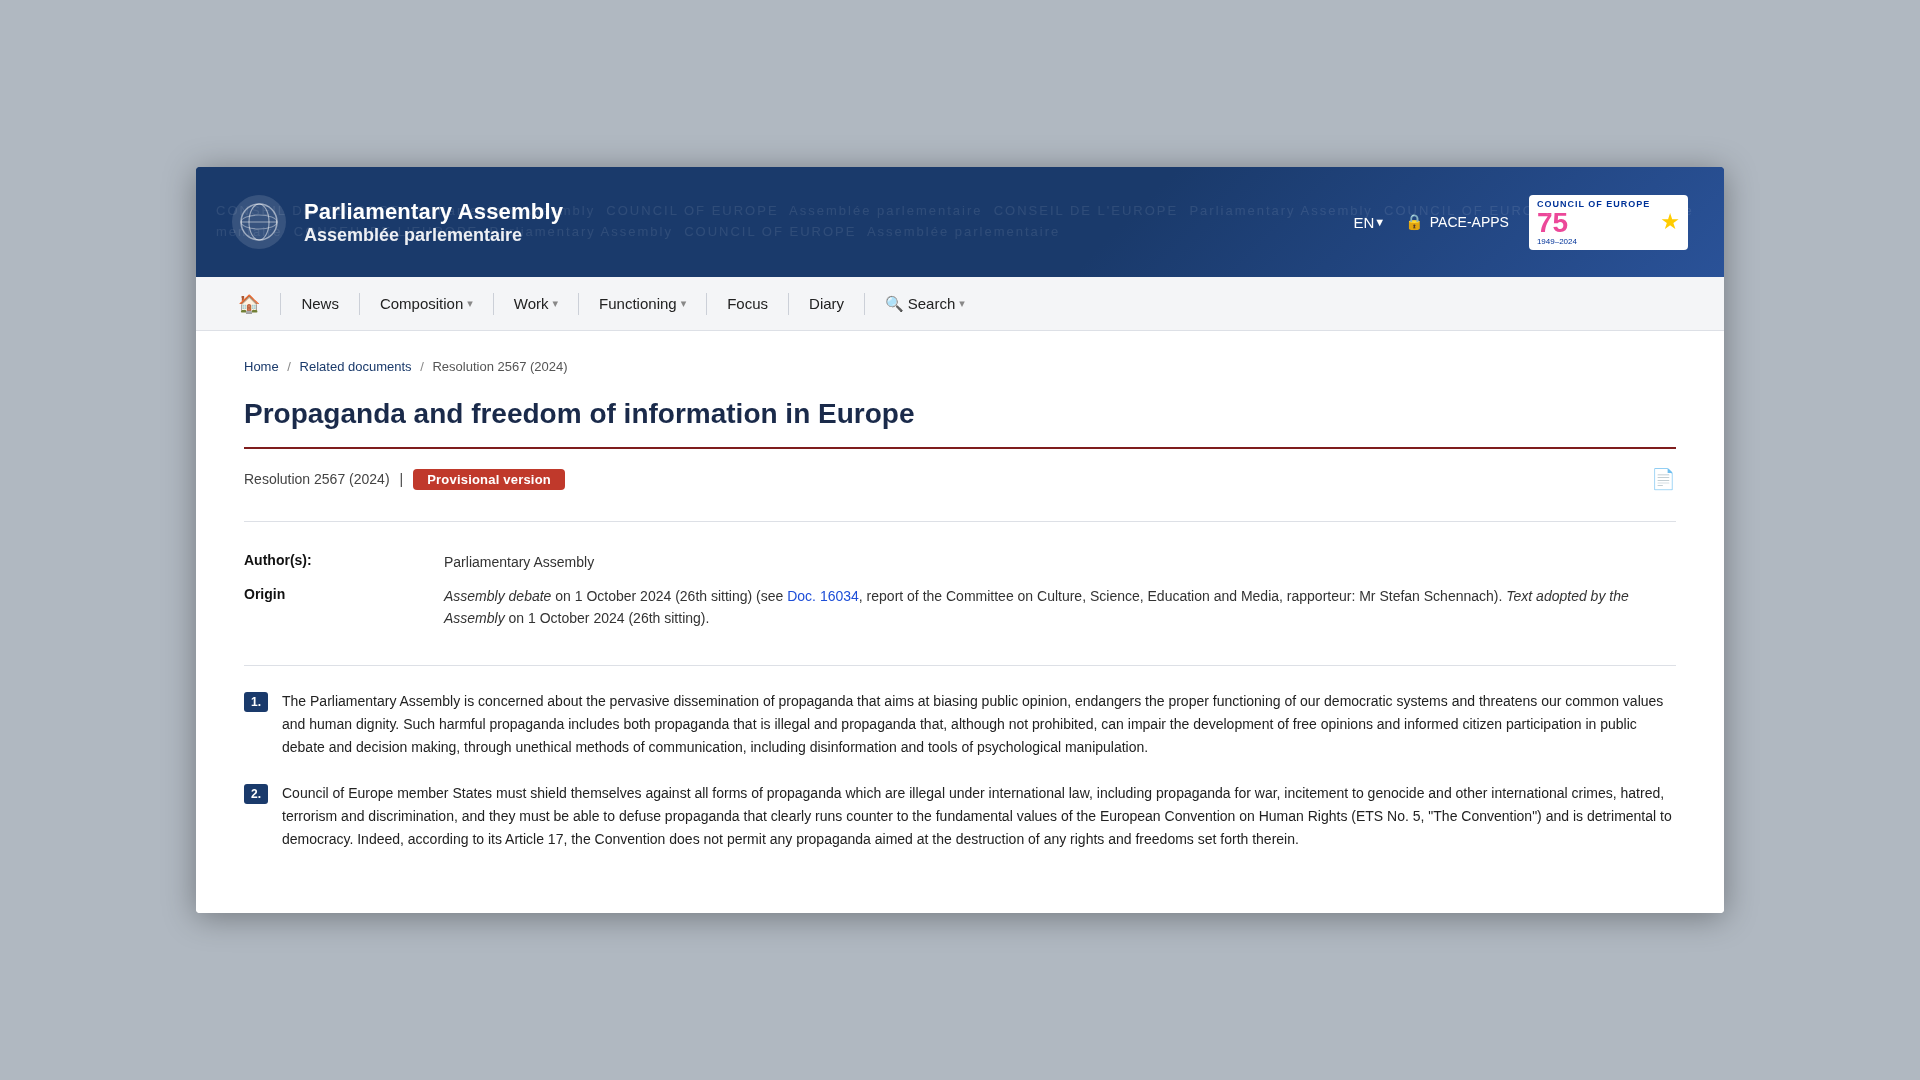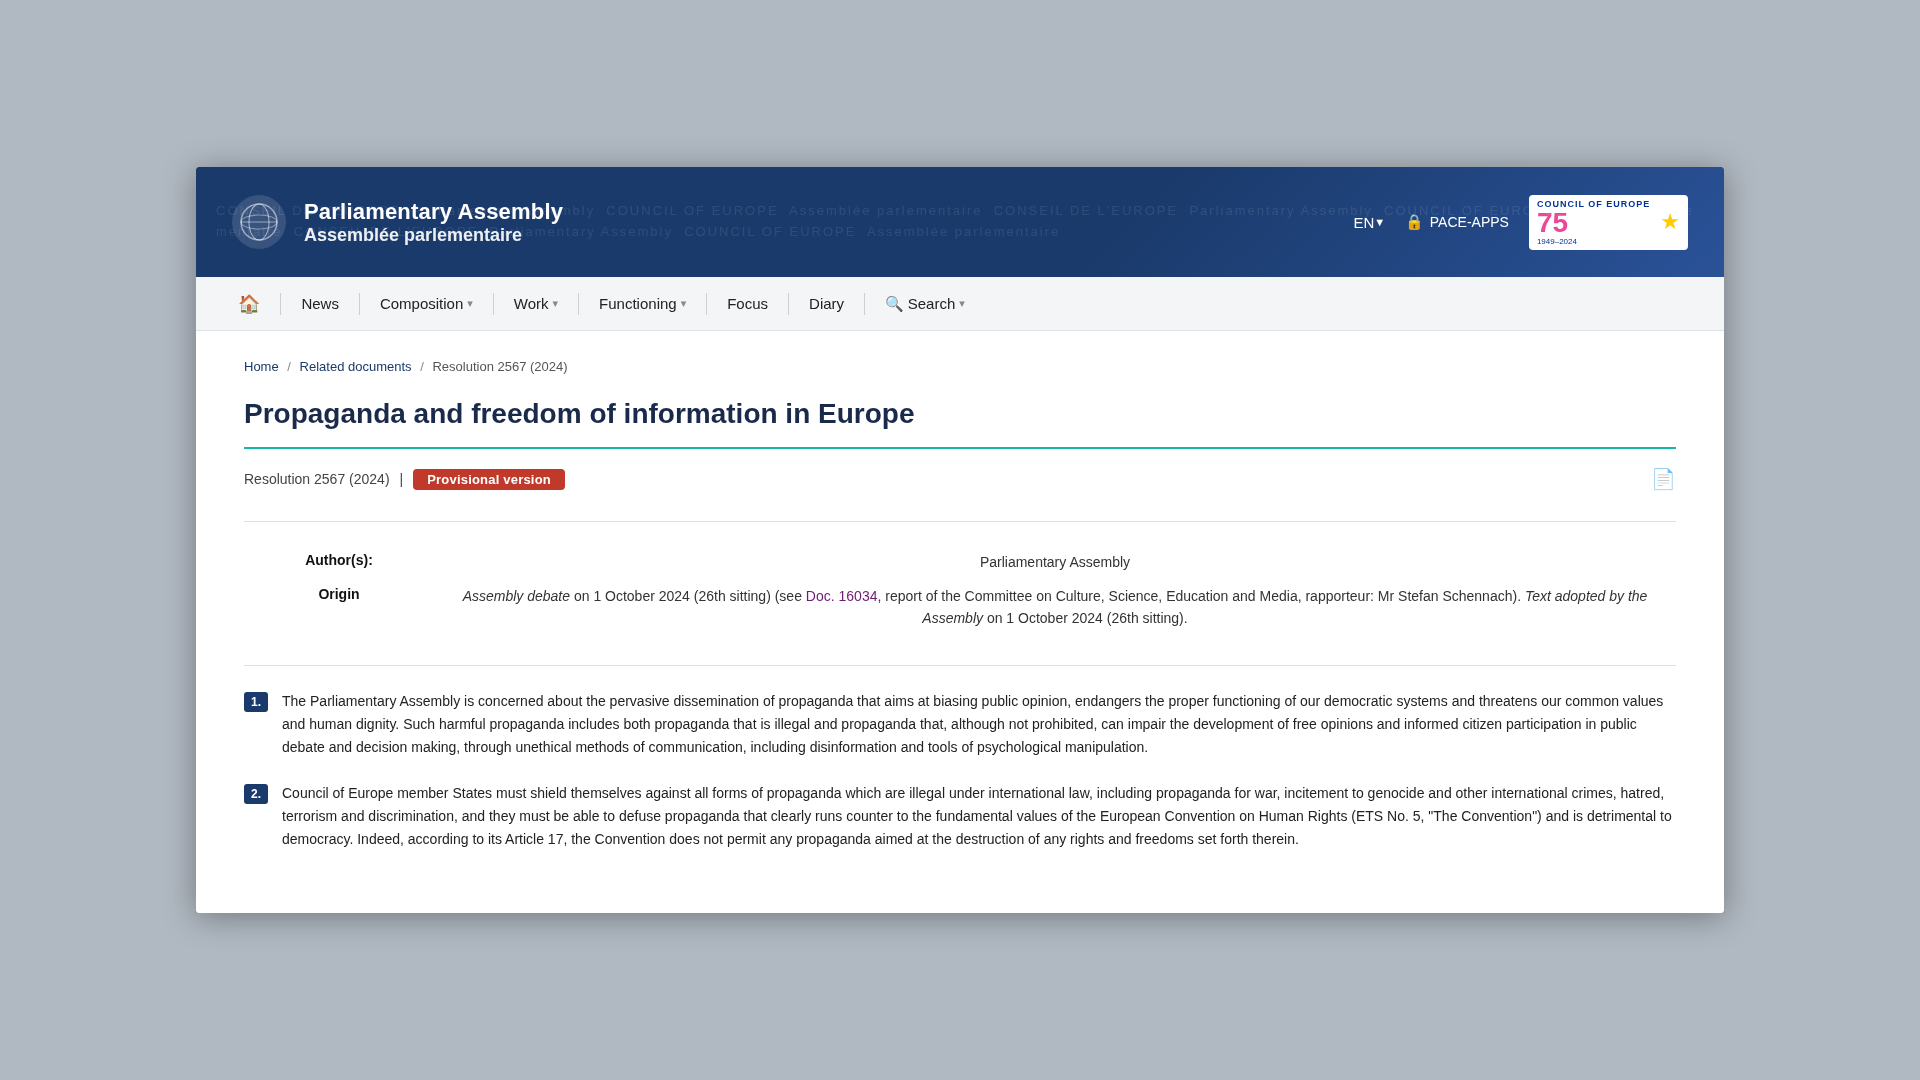--- a/index.html
+++ b/index.html
@@ -166,21 +166,21 @@
       text-decoration: none;
     }
     .breadcrumb .sep { margin: 0 5px; color: #888; }
 
     .page-title {
       font-size: 28px;
       font-weight: 800;
       color: #1a2a4a;
       margin-bottom: 18px;
       line-height: 1.25;
-      border-bottom: 2px solid #14b8a6;
+      border-bottom: 2px solid #7f1d1d;
       padding-bottom: 16px;
     }
 
     .resolution-meta {
       display: flex;
       align-items: center;
       gap: 10px;
       margin-bottom: 30px;
       font-size: 14px;
       color: #444;
@@ -199,37 +199,36 @@
       color: #888;
       font-size: 20px;
       cursor: pointer;
     }
 
     .meta-table {
       width: 100%;
       border-collapse: collapse;
       margin-bottom: 30px;
       font-size: 14px;
-      text-align: center;
     }
     .meta-table td {
       padding: 6px 10px 6px 0;
       vertical-align: top;
     }
     .meta-table td:first-child {
       font-weight: 700;
       width: 200px;
       color: #111;
     }
     .meta-table td:last-child {
       color: #333;
       line-height: 1.55;
     }
     .meta-table em { font-style: italic; }
-    .meta-table a { color: #701a75; text-decoration: none; }
+    .meta-table a { color: #1d4ed8; text-decoration: none; }
 
     .separator {
       border: none;
       border-top: 1px solid #dde0e6;
       margin: 18px 0 24px 0;
     }
 
     .numbered-section {
       display: flex;
       gap: 14px;

